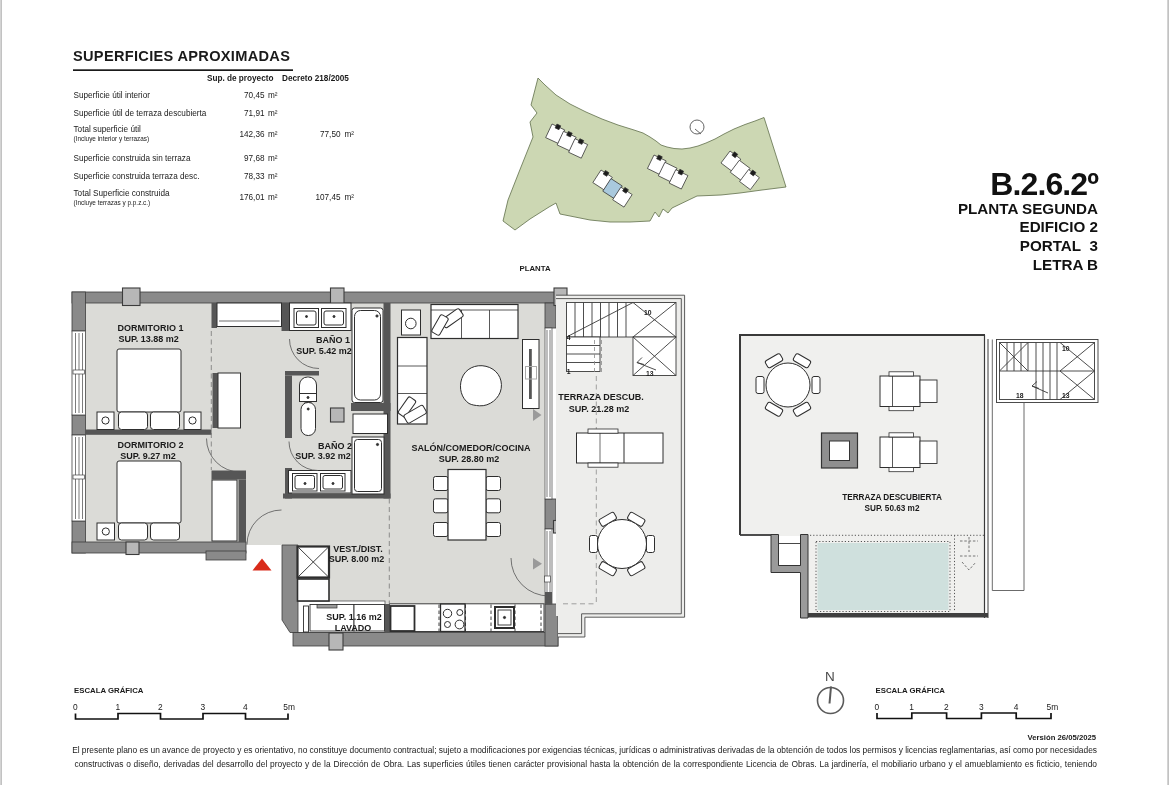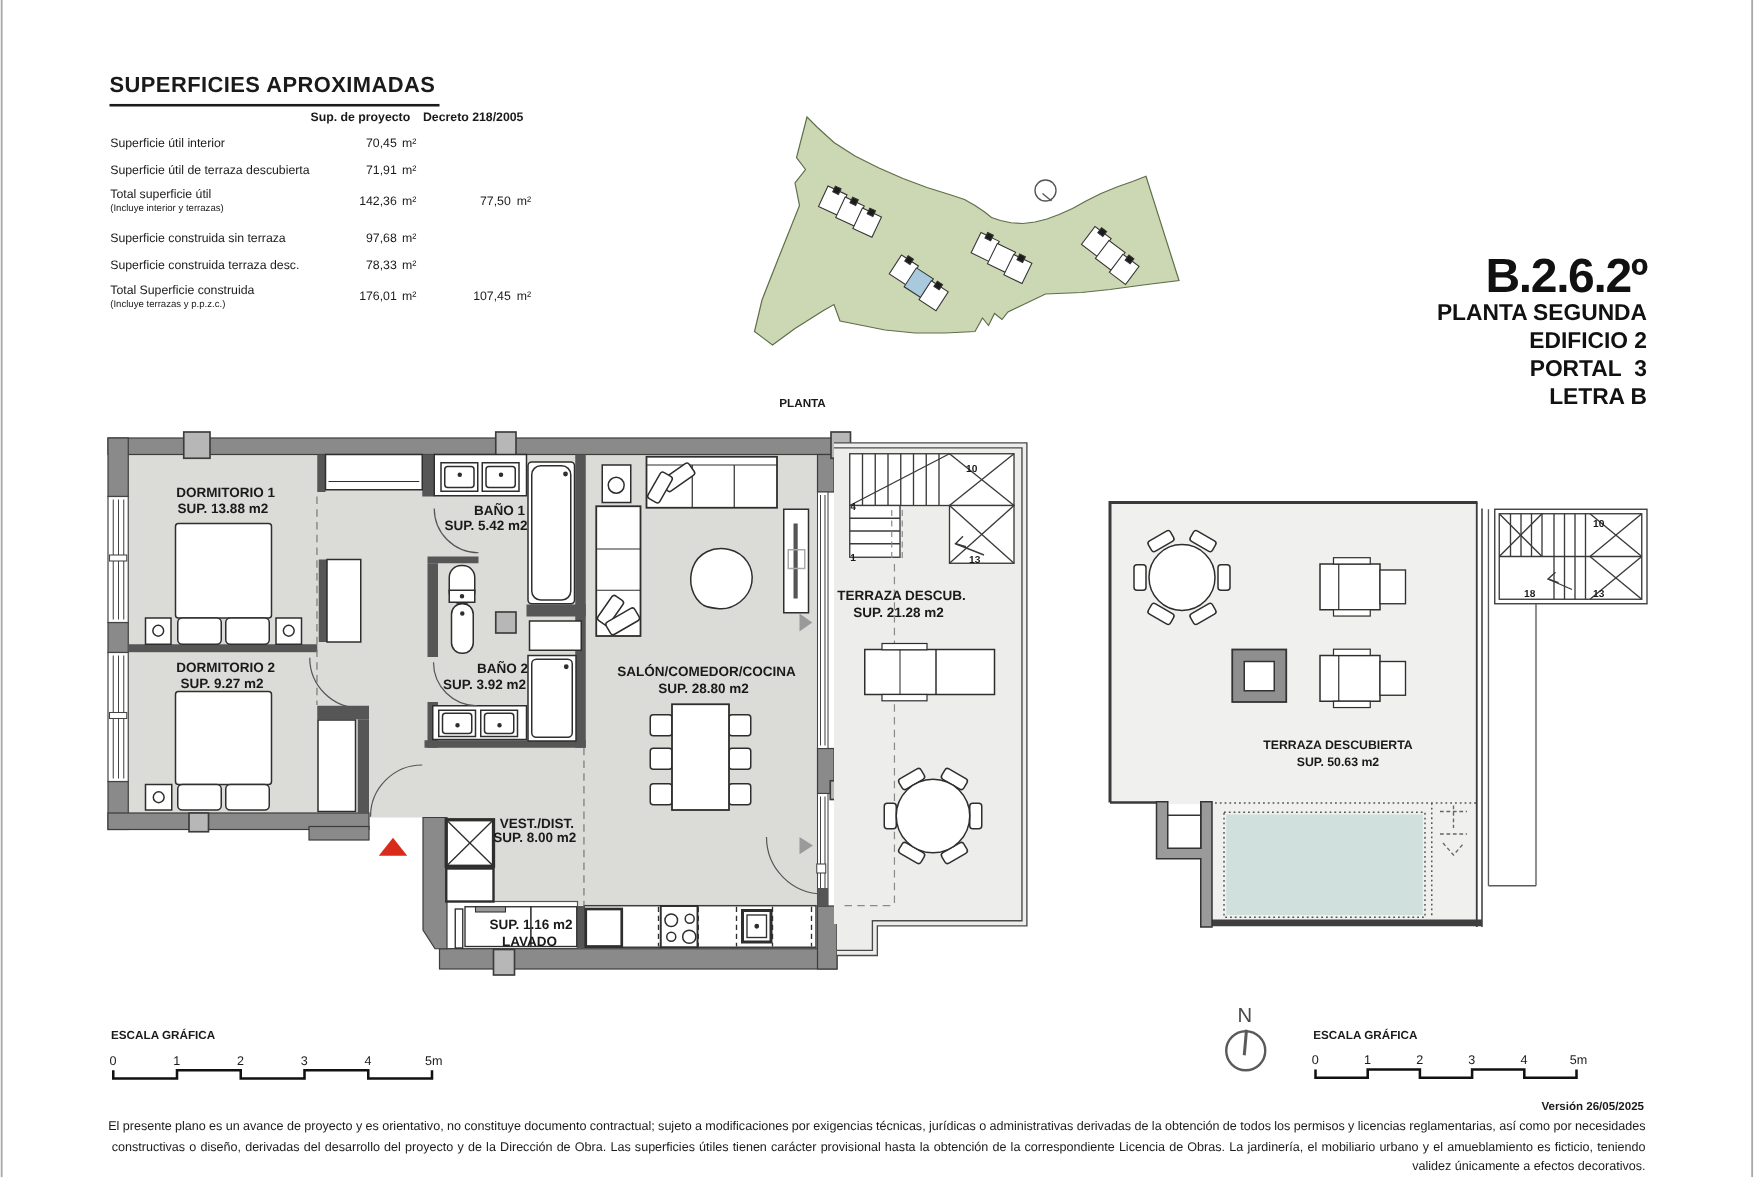--- a/index.html
+++ b/index.html
@@ -664,15 +664,14 @@
 <circle cx="830.5" cy="700.5" r="13" fill="none" stroke="#5a5a5a" stroke-width="1.6"></circle>
 <line x1="831" y1="686.5" x2="829.5" y2="703.5" stroke="#5a5a5a" stroke-width="2"></line>
 </g>
 
 <text x="1096" y="740" font-size="7.7" font-weight="bold" fill="#1a1a1a" text-anchor="end">Versión 26/05/2025</text>
 </svg>
 
 <div class="disc">
 <div class="l1">El presente plano es un avance de proyecto y es orientativo, no constituye documento contractual; sujeto a modificaciones por exigencias técnicas, jurídicas o administrativas derivadas de la obtención de todos los permisos y licencias reglamentarias, así como por necesidades</div>
 <div class="l2">constructivas o diseño, derivadas del desarrollo del proyecto y de la Dirección de Obra. Las superficies útiles tienen carácter provisional hasta la obtención de la correspondiente Licencia de Obras. La jardinería, el mobiliario urbano y el amueblamiento es ficticio, teniendo</div>
-<div>validez únicamente a efectos decorativos.</div>
 </div>
 </div>
 
 </body></html>

